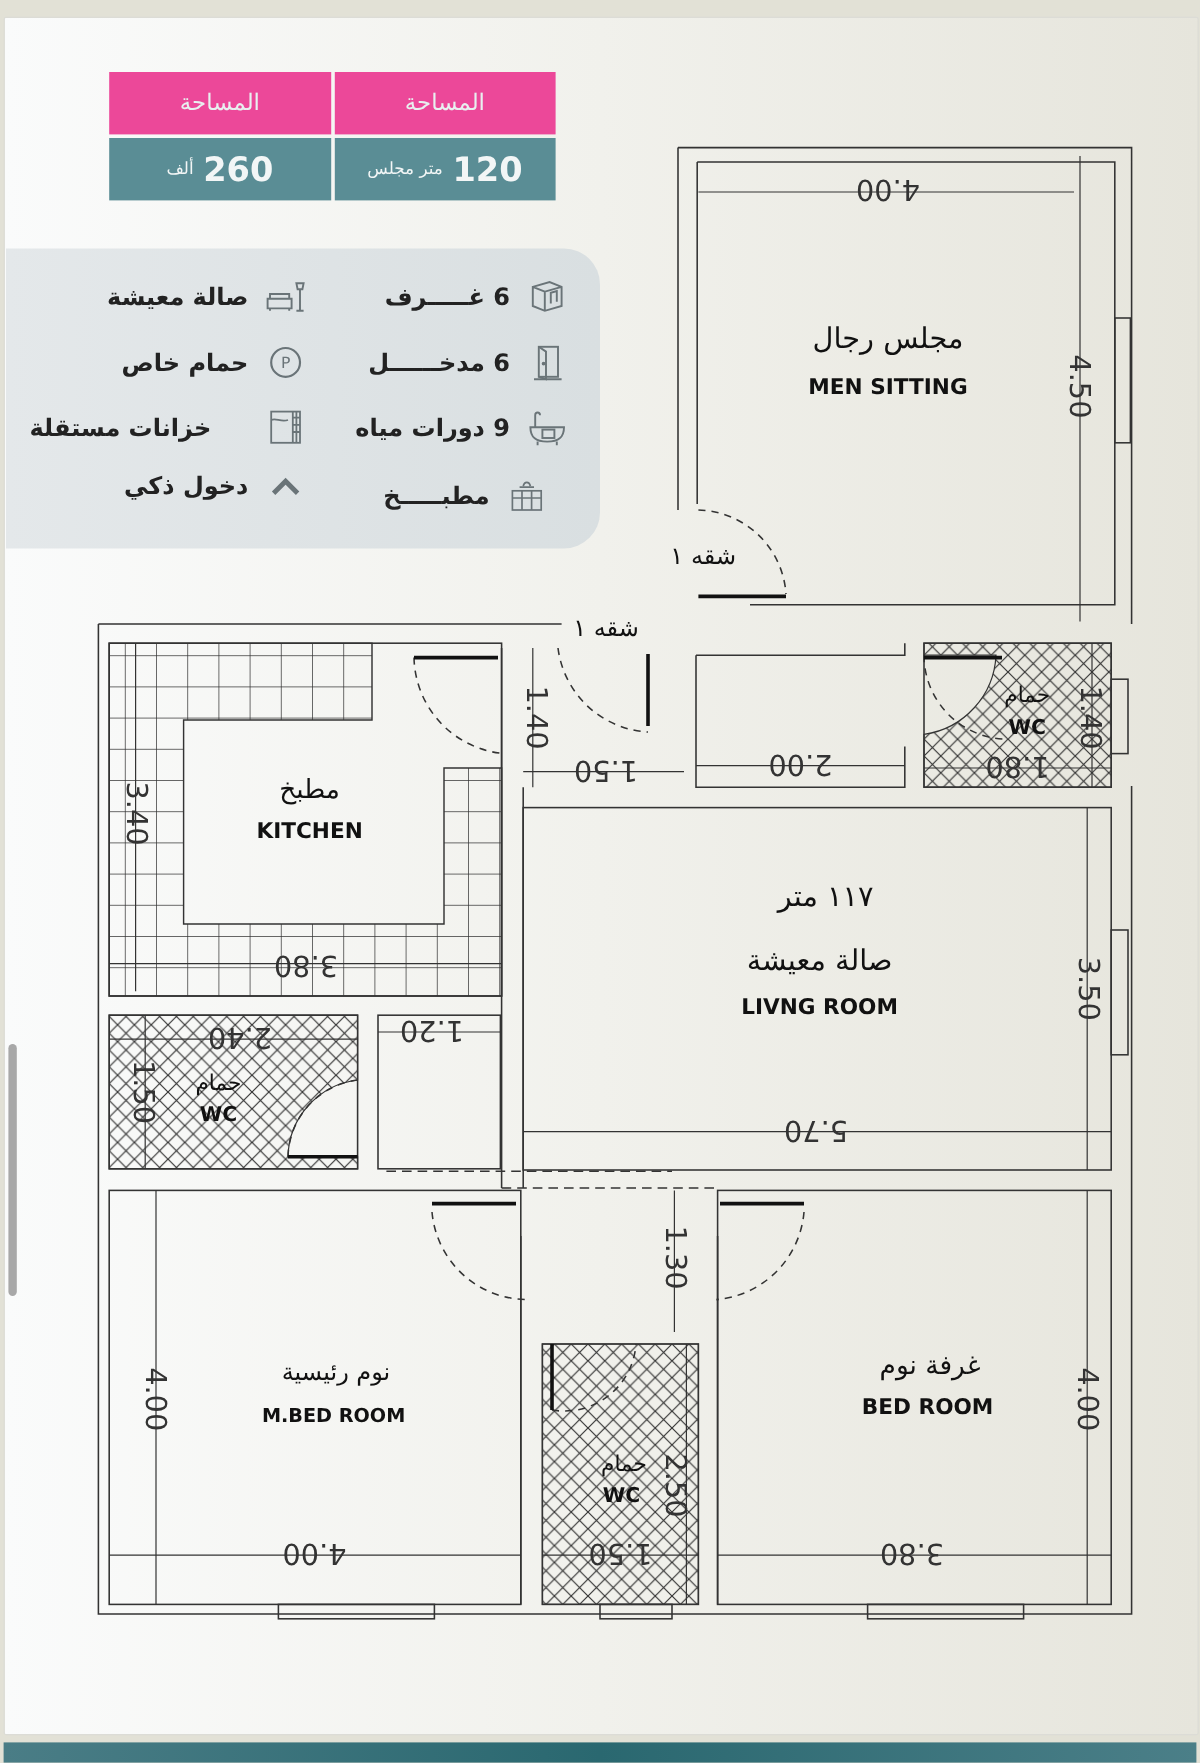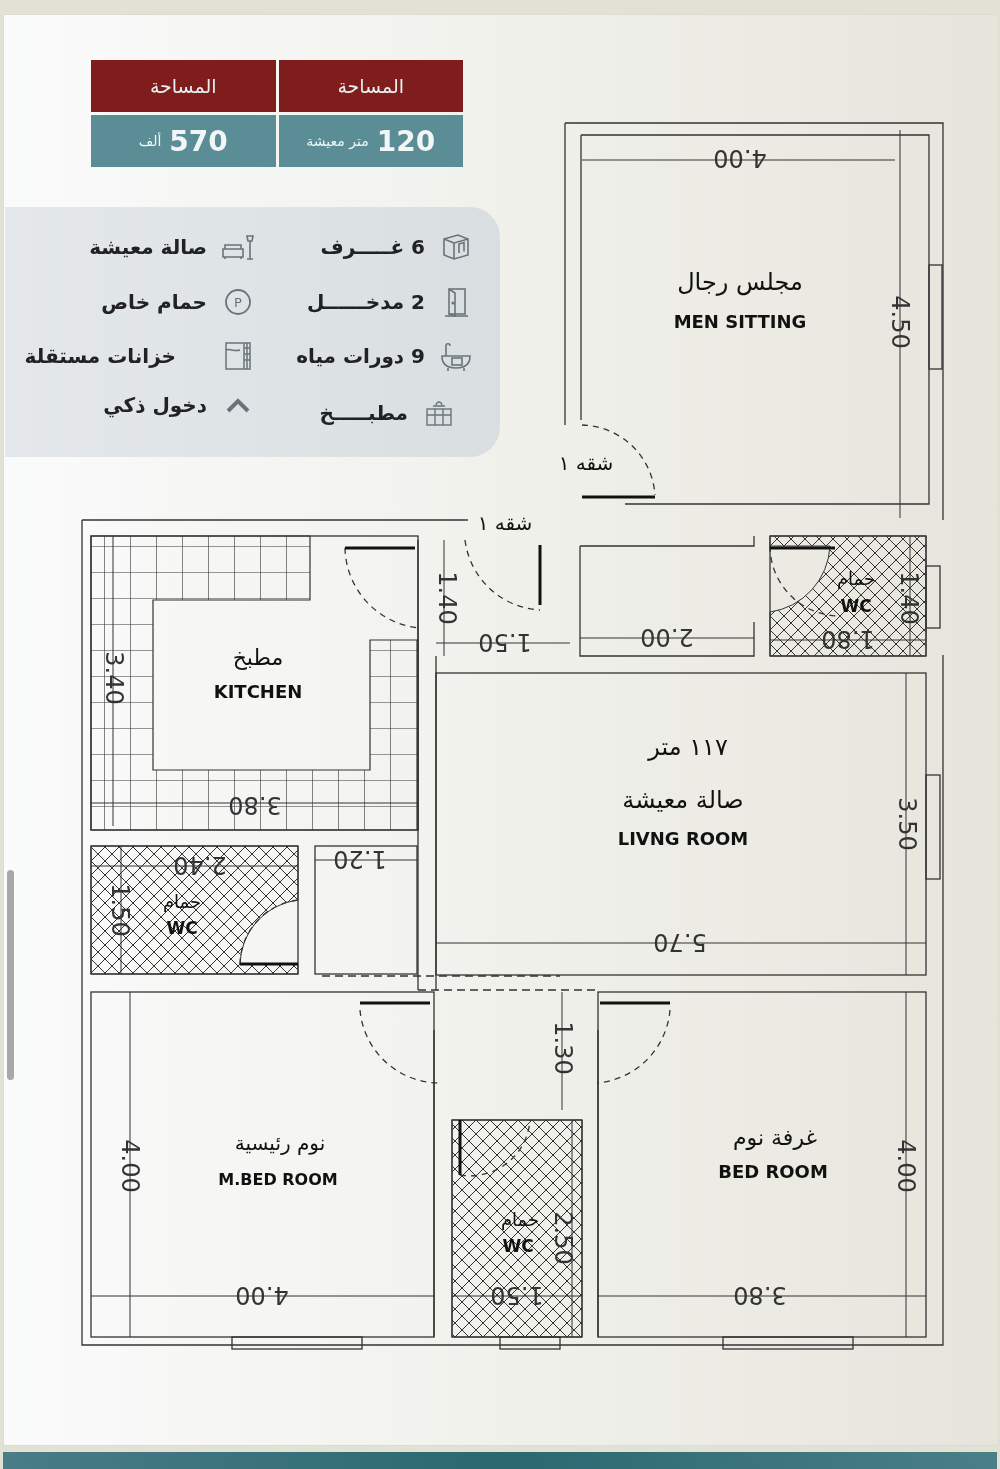--- a/index.html
+++ b/index.html
@@ -8,21 +8,21 @@
   .sheet{position:absolute;left:3px;top:14px;width:994px;height:1430px;
     background:linear-gradient(90deg,#fafbfb 0%,#f1f1ec 50%,#e6e5dc 100%);
     border:1px solid #dcdcd6;border-radius:2px;}
   .bottom-bar{position:absolute;left:3px;top:1452px;width:994px;height:17px;
     background:linear-gradient(90deg,#4a7d86,#2a6870 50%,#4b7f88);}
   .scrollbar{position:absolute;left:7px;top:870px;width:7px;height:210px;
     background:#a8a8a8;border-radius:4px;}
   
   .info-table{position:absolute;left:91px;top:60px;width:372px;height:108px;
     display:grid;grid-template-columns:1fr 1fr;grid-template-rows:52px 52px;gap:3px;}
-  .cell-head{background:#7f1d1d;color:#e8f0f0;display:flex;align-items:center;
+  .cell-head{background:#ec4899;color:#e8f0f0;display:flex;align-items:center;
     justify-content:center;font-size:19px;direction:rtl;}
   .cell-val{background:#5a8d95;color:#f2f6f6;display:flex;align-items:center;
     justify-content:center;gap:8px;direction:rtl;}
   .cell-val .num{font-size:28px;font-weight:bold;font-family:"DejaVu Sans",sans-serif;}
   .cell-val .unit{font-size:14px;}
   
   .features{position:absolute;left:5px;top:207px;width:495px;height:250px;
     background:linear-gradient(90deg,#e4e8ea,#d9dfe1);border-radius:0 30px 30px 0;}
   .feat{position:absolute;display:flex;align-items:center;direction:rtl;gap:14px;}
   .feat .ficon{width:34px;height:32px;display:flex;align-items:center;justify-content:center;color:#6a7478;}
@@ -38,24 +38,24 @@
 
 <div class="info-table">
   <div class="cell-head" style="grid-column:2;grid-row:1">
     <span>المساحة</span>
   </div>
   <div class="cell-head" style="grid-column:1;grid-row:1">
     <span>المساحة</span>
   </div>
   <div class="cell-val" style="grid-column:2;grid-row:2">
     <span class="num">120</span>
-    <span class="unit">متر معيشة</span>
+    <span class="unit">متر مجلس</span>
   </div>
   <div class="cell-val" style="grid-column:1;grid-row:2">
-    <span class="num">570</span>
+    <span class="num">260</span>
     <span class="unit">ألف</span>
   </div>
 </div>
 
 <div class="features">
 
   <div class="feat" style="right:27px;top:24px;">
     <span class="ficon">
       <svg width="32" height="32" viewBox="0 0 32 32" fill="none" stroke="#6a7478" stroke-width="1.6">
           <path d="M4 8 L18 4 L28 8 L28 24 L14 28 L4 24 Z M14 28 L14 12 L28 8 M14 12 L4 8"></path>
@@ -66,21 +66,21 @@
   </div>
   <div class="feat" style="right:27px;top:79px;">
     <span class="ficon">
       <svg width="32" height="32" viewBox="0 0 32 32" fill="none" stroke="#6a7478" stroke-width="1.6">
           <rect x="9" y="3" width="16" height="25"></rect>
           <path d="M9 3 L15 7 L15 30 L9 28"></path>
           <path d="M5 30 H28"></path>
           <circle cx="13" cy="17" r="0.8" fill="#6a7478"></circle>
         </svg>
     </span>
-    <span class="flabel">2 مدخــــــل</span>
+    <span class="flabel">6 مدخــــــل</span>
   </div>
   <div class="feat" style="right:27px;top:133px;">
     <span class="ficon">
       <svg width="34" height="32" viewBox="0 0 34 32" fill="none" stroke="#6a7478" stroke-width="1.6">
           <path d="M3 16 H31 C31 24 27 28 17 28 C7 28 3 24 3 16 Z"></path>
           <path d="M7 16 V6 C7 3 11 3 11 6"></path>
           <rect x="13" y="18" width="10" height="7"></rect>
           <path d="M9 28 V31 M25 28 V31"></path>
         </svg>
     </span>

